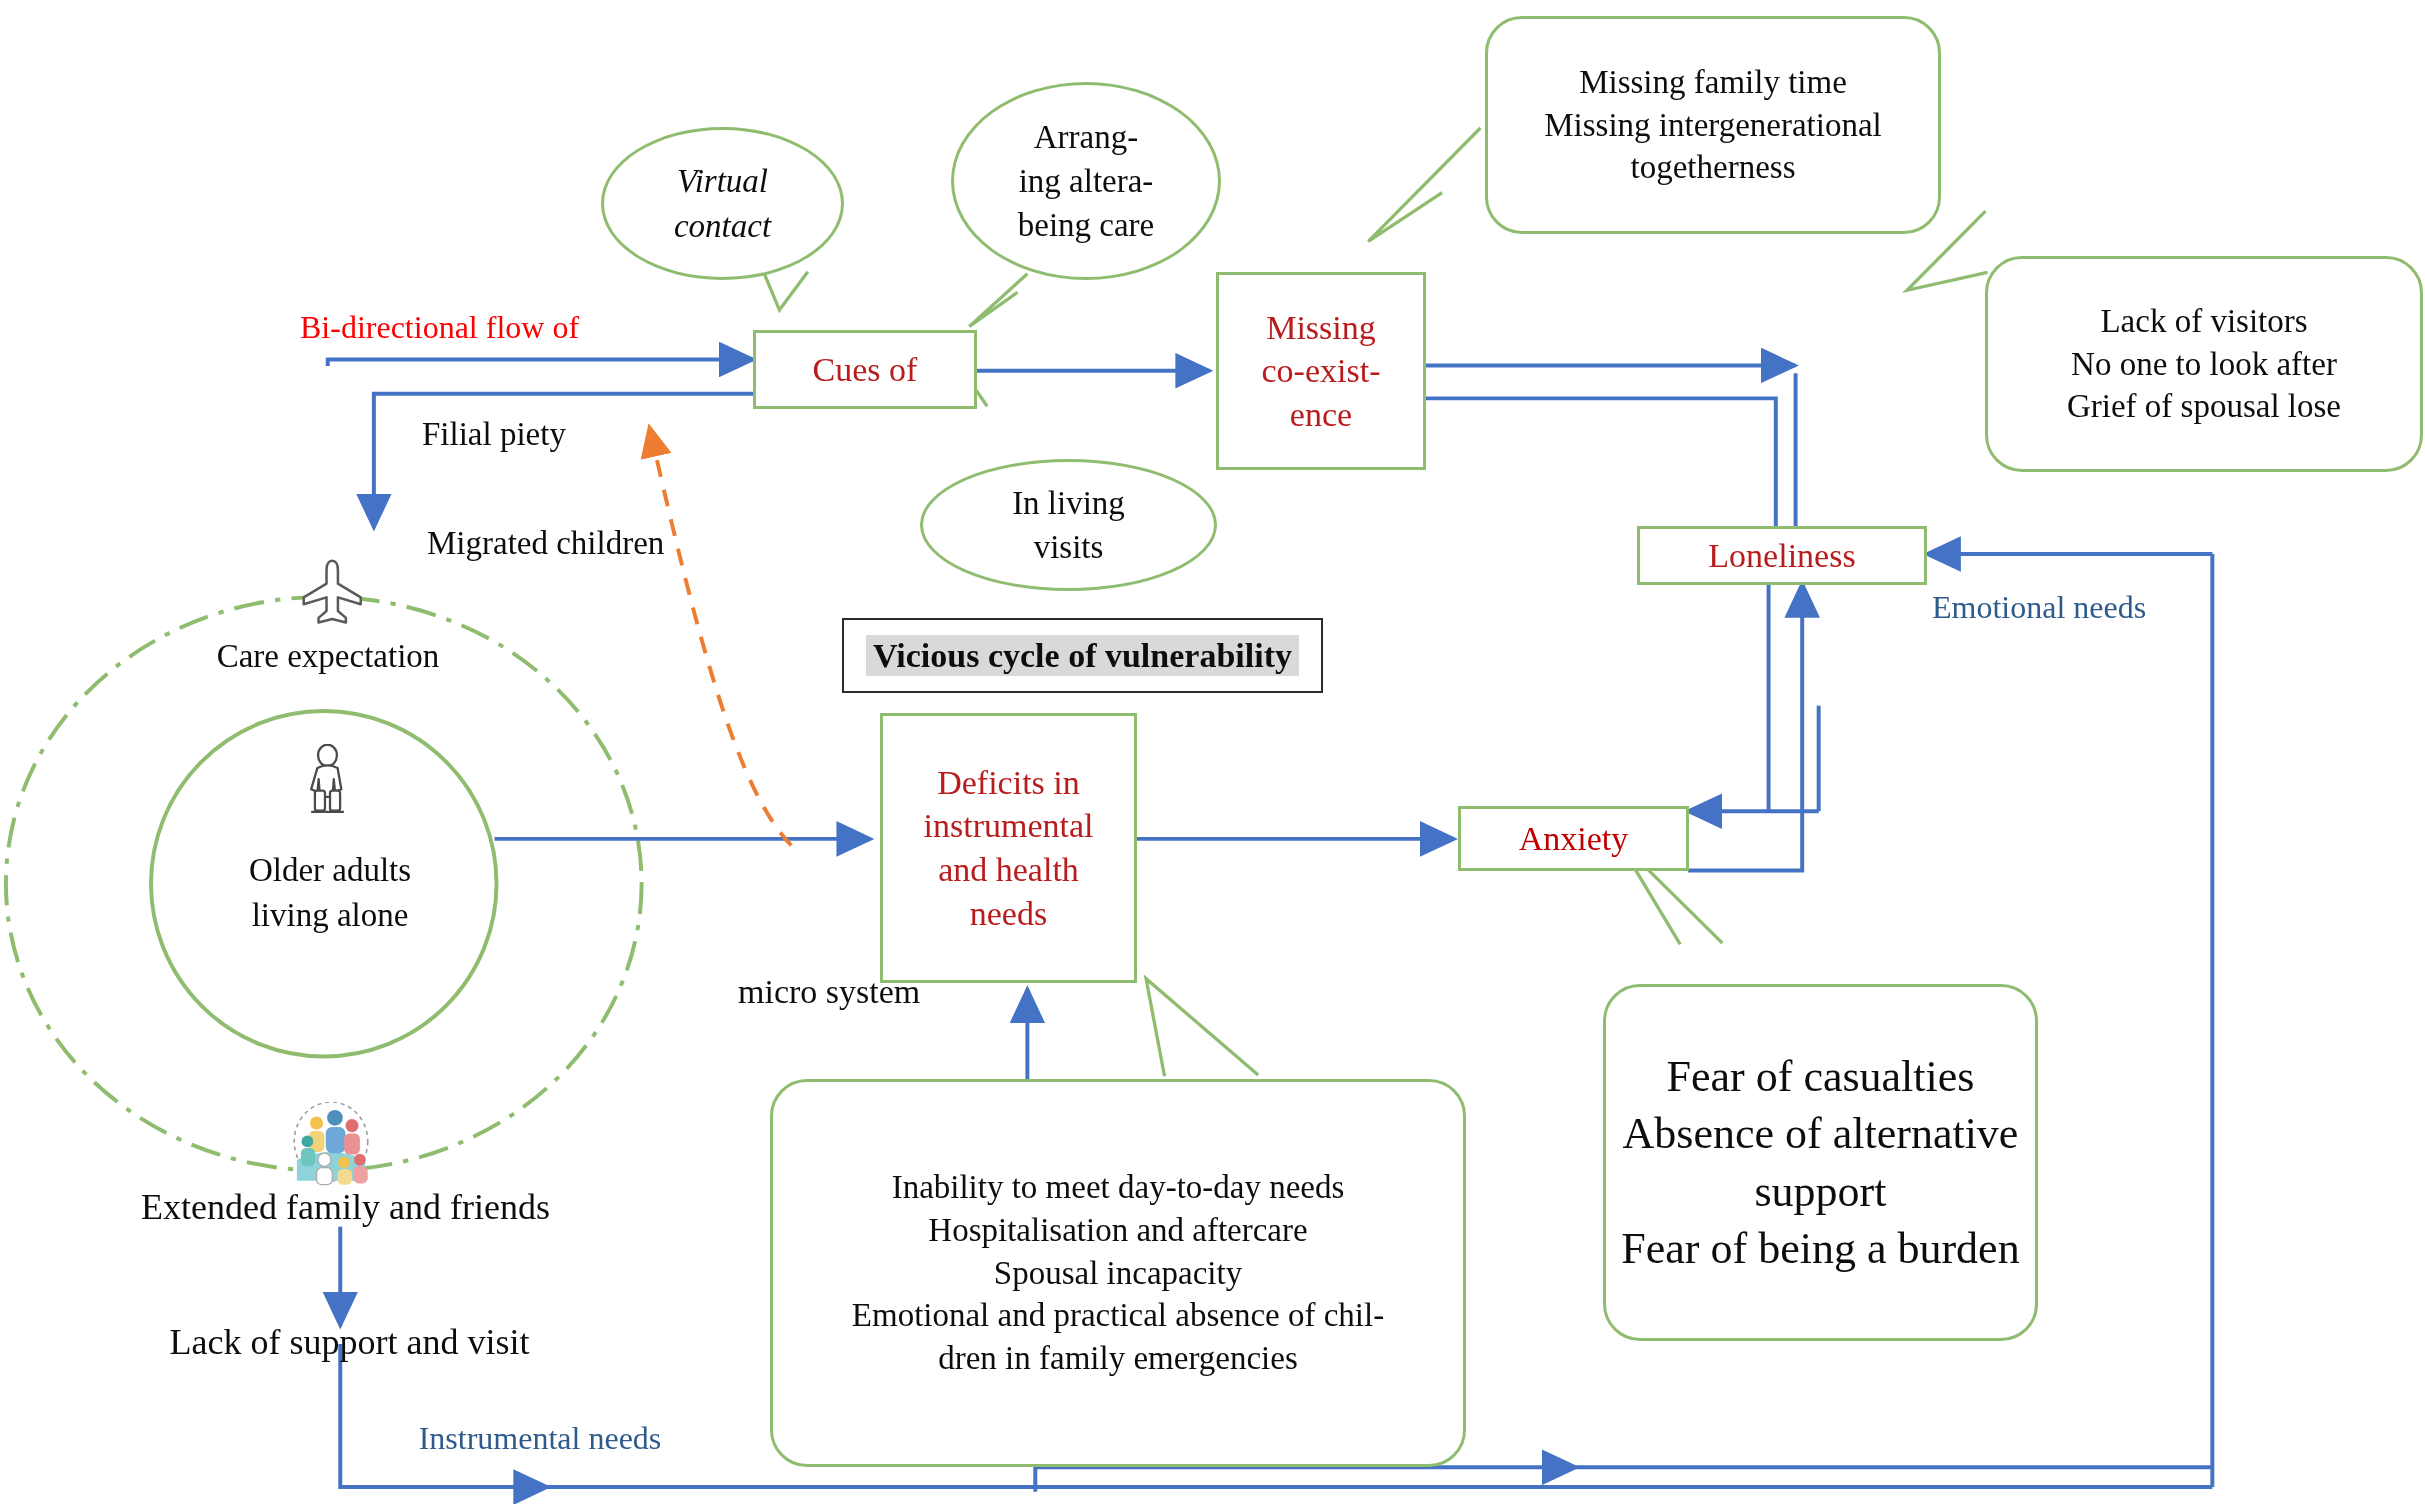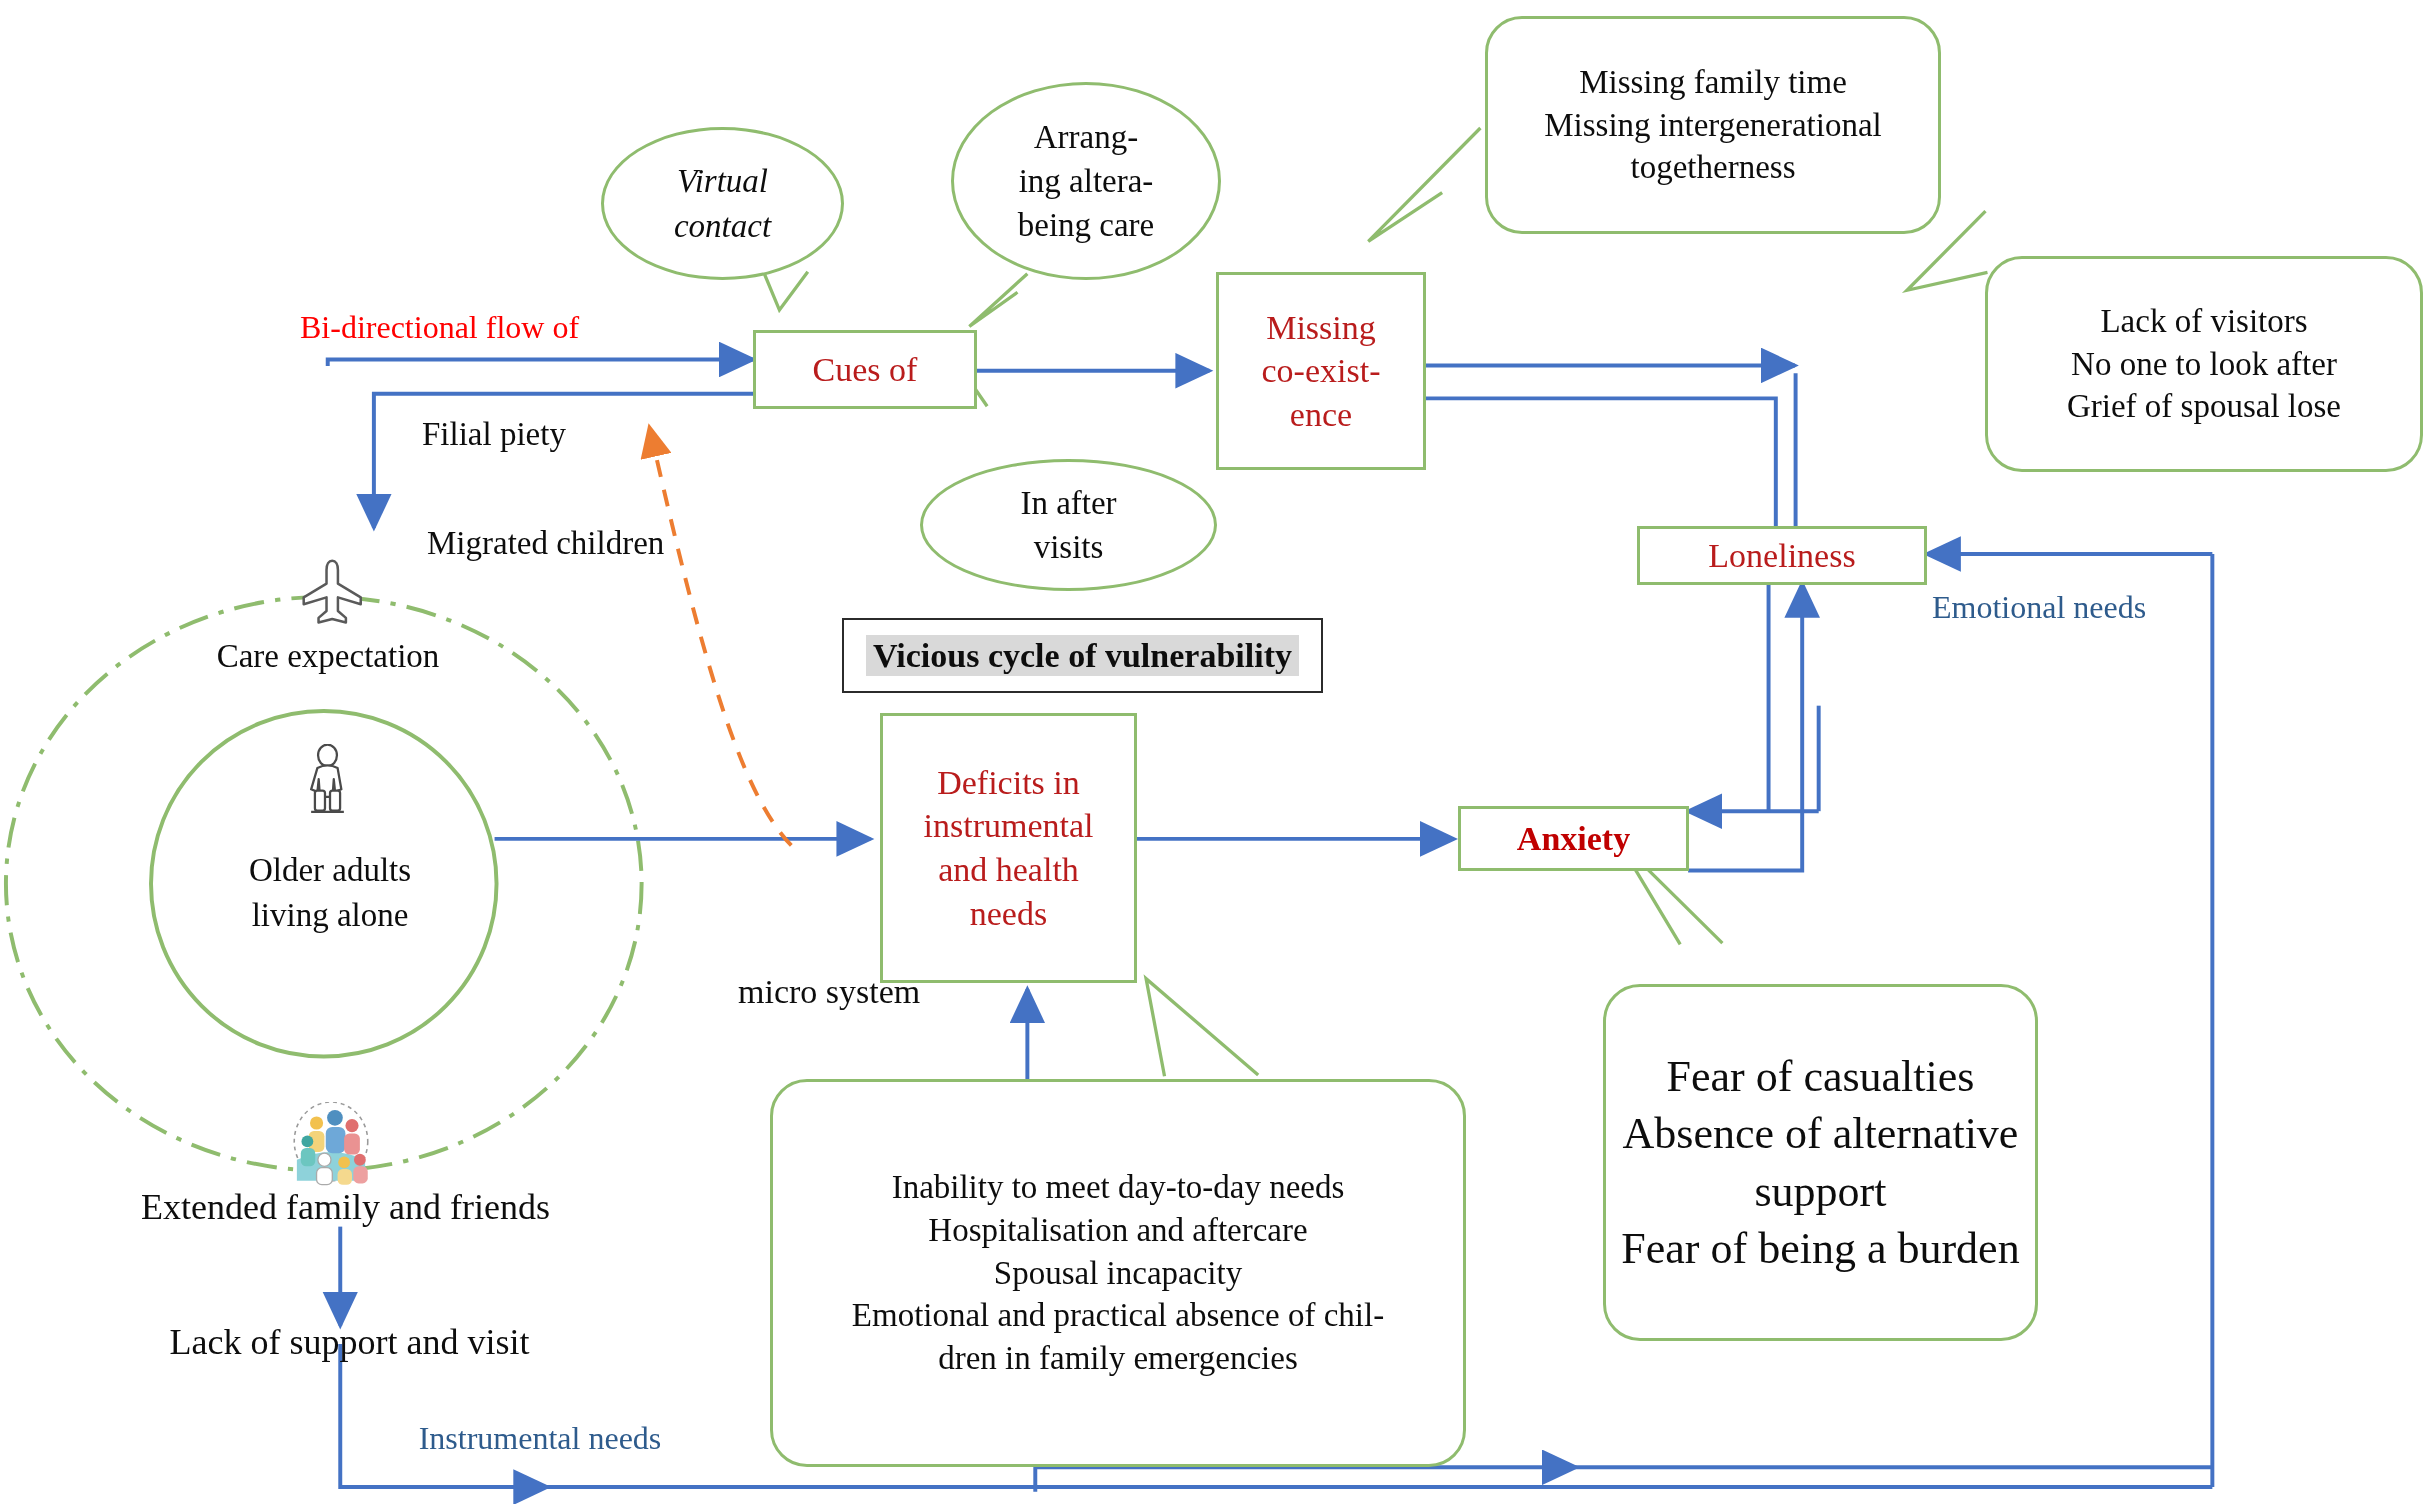--- a/index.html
+++ b/index.html
@@ -11,21 +11,21 @@
 
   
   .procbox{border:3.3px solid #8FBC6E;background:#fff;font-weight:normal;color:#b91c1c;line-height:1.28;}
 
   
   .callout{border:3.3px solid #8FBC6E;background:#fff;border-radius:37px;color:#0d0d0d;line-height:1.30;}
   .callout-oval{border:3.3px solid #8FBC6E;background:#fff;border-radius:50%;color:#0d0d0d;line-height:1.34;}
 
   .plain{color:#0d0d0d;}
   .redtext{color:#ff0000;}
-  .anxietytext{color:#c00000;font-weight:bold;}
+  .anxietytext{color:#c00000;font-weight:normal;}
   .bluelabel{color:#2e5b8c;font-weight:normal;}
 
   .titlebox{border:2.6px solid #2b2b2b;background:#fff;}
   .titlebox span{background:#d9d9d9;padding:1.3px 6.6px;font-weight:bold;color:#0d0d0d;}
 
   .icon-wrap{position:absolute;display:block;}
 </style>
 </head>
 <body>
 
@@ -147,21 +147,21 @@
   <div class="node callout-oval" style="left:951px;top:82px;width:270px;height:198px;font-size:33px;">
     <div>
       <div>Arrang-</div>
       <div>ing altera-</div>
       <div>being care</div>
     </div>
   </div>
 
   <div class="node callout-oval" style="left:920px;top:459px;width:297px;height:132px;font-size:33px;">
     <div>
-      <div>In after</div>
+      <div>In living</div>
       <div>visits</div>
     </div>
   </div>
 
   <div class="node callout" style="left:1485px;top:16px;width:456px;height:218px;font-size:33px;">
     <div>
       <div>Missing family time</div>
       <div>Missing intergenerational</div>
       <div>togetherness</div>
     </div>

